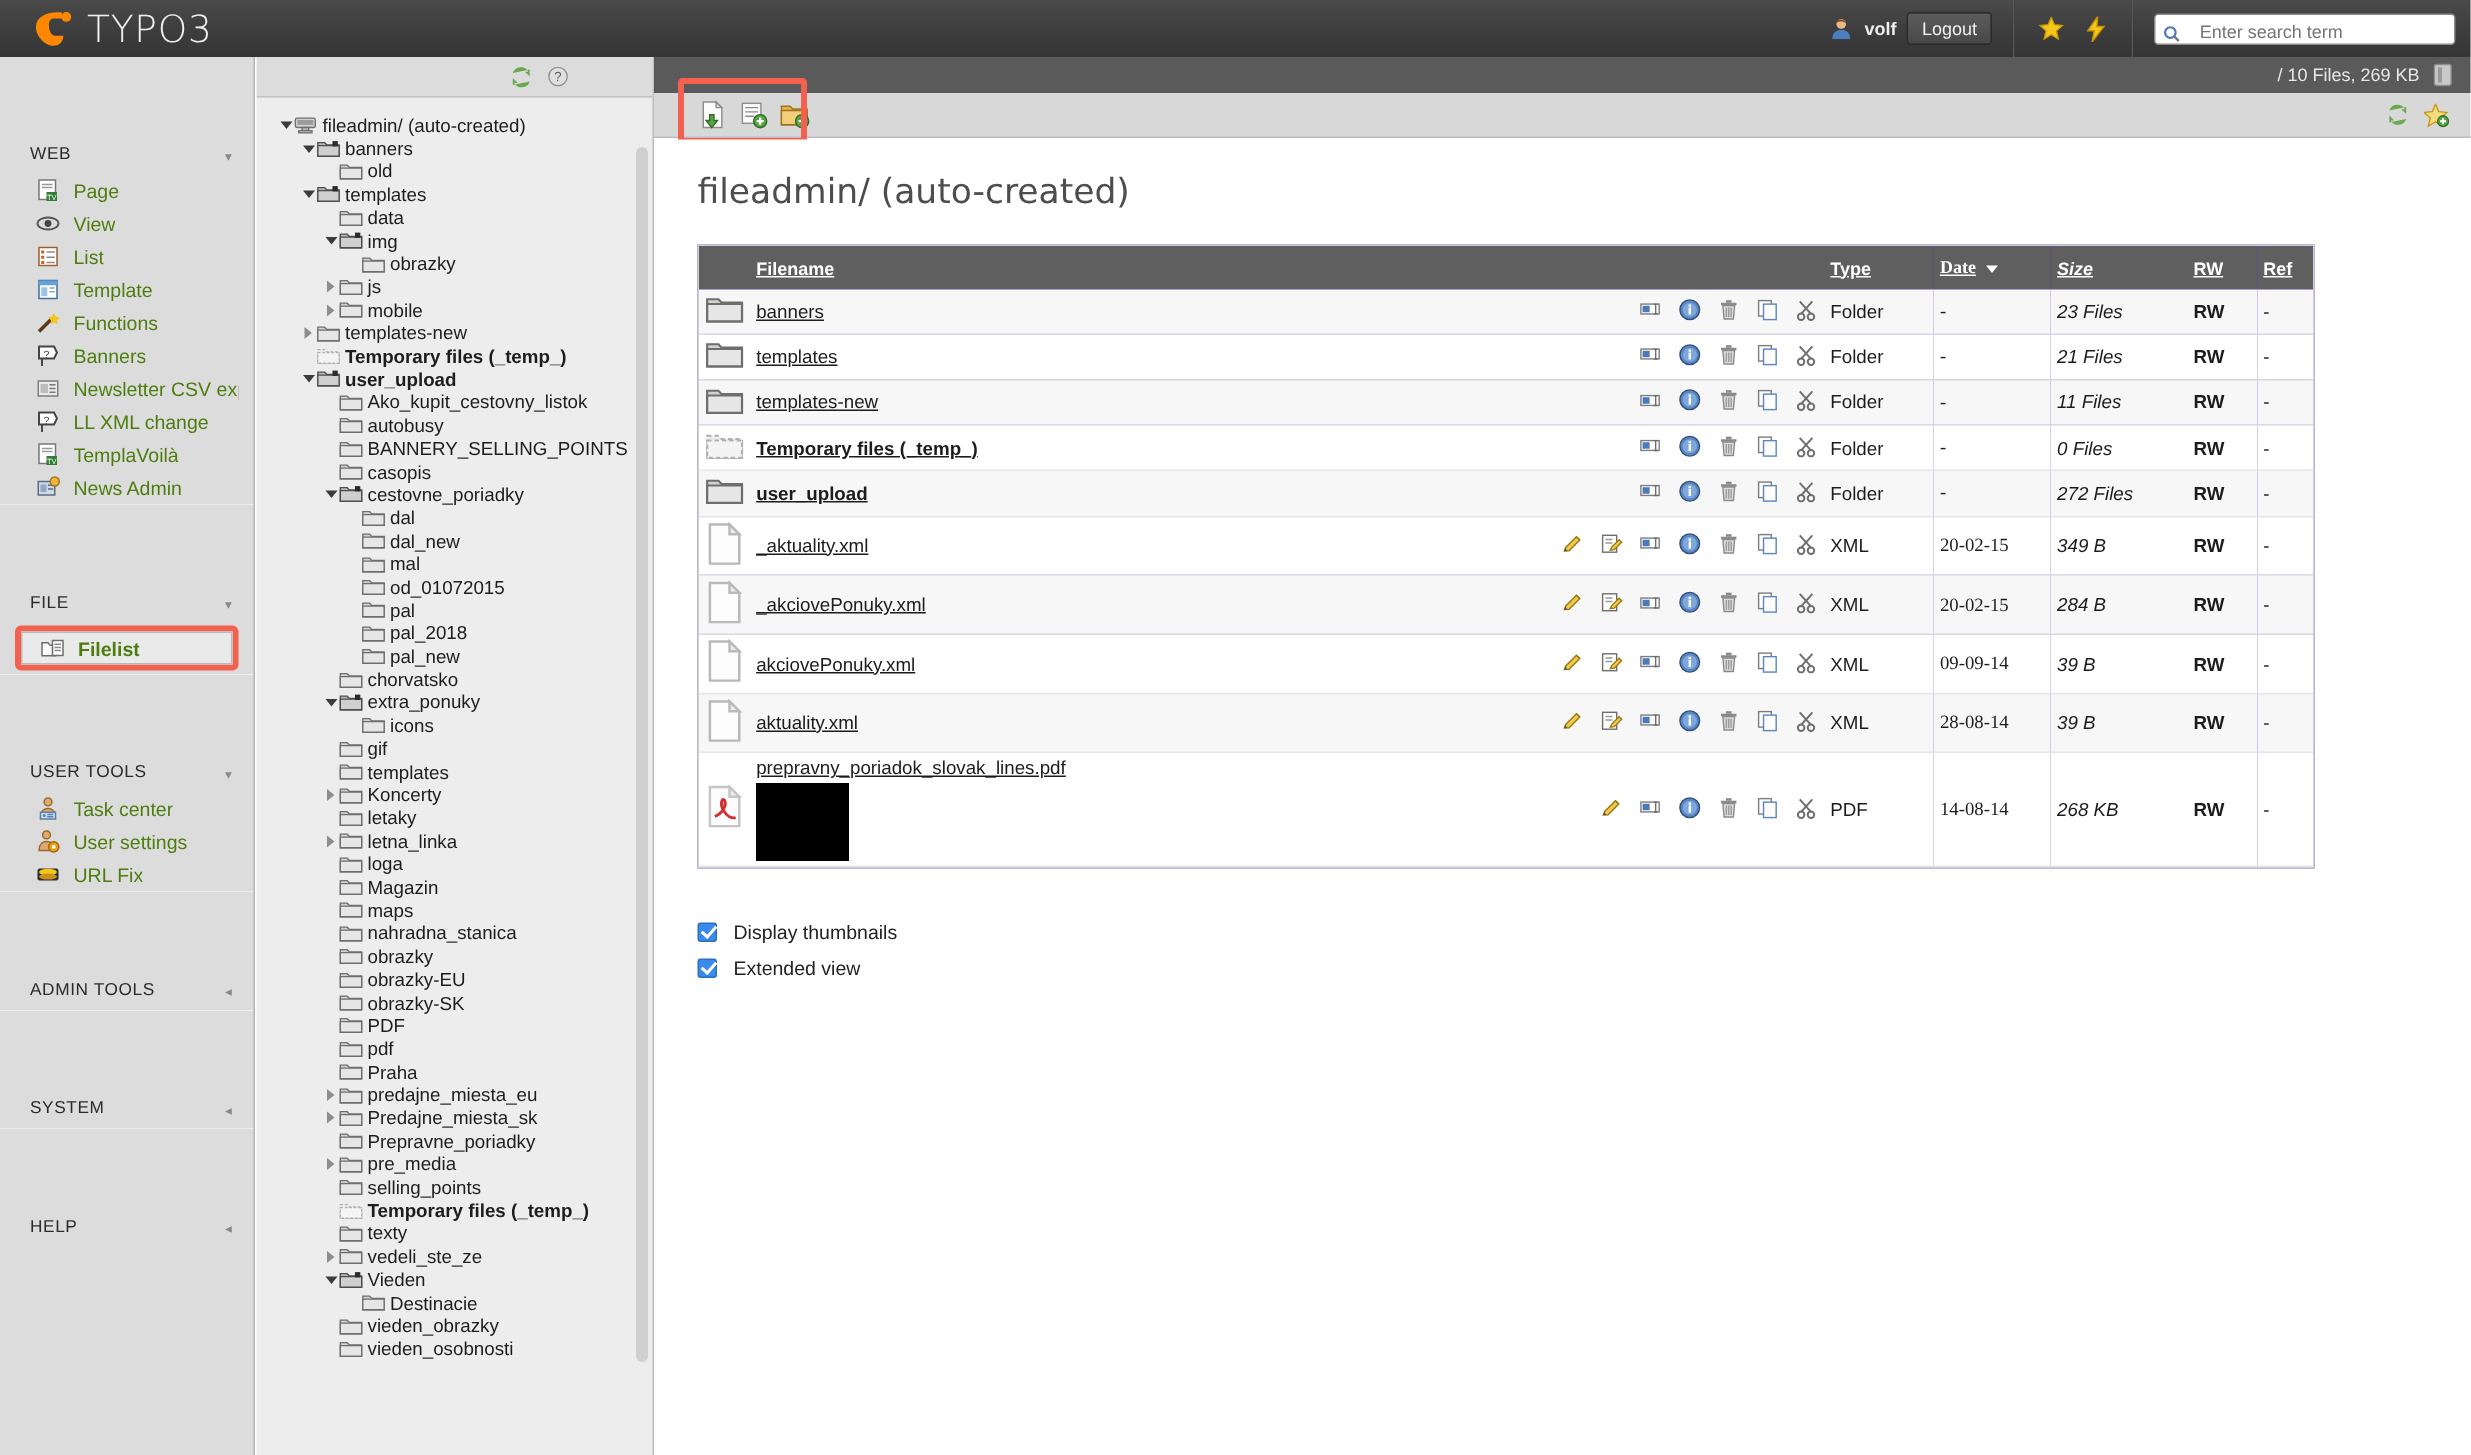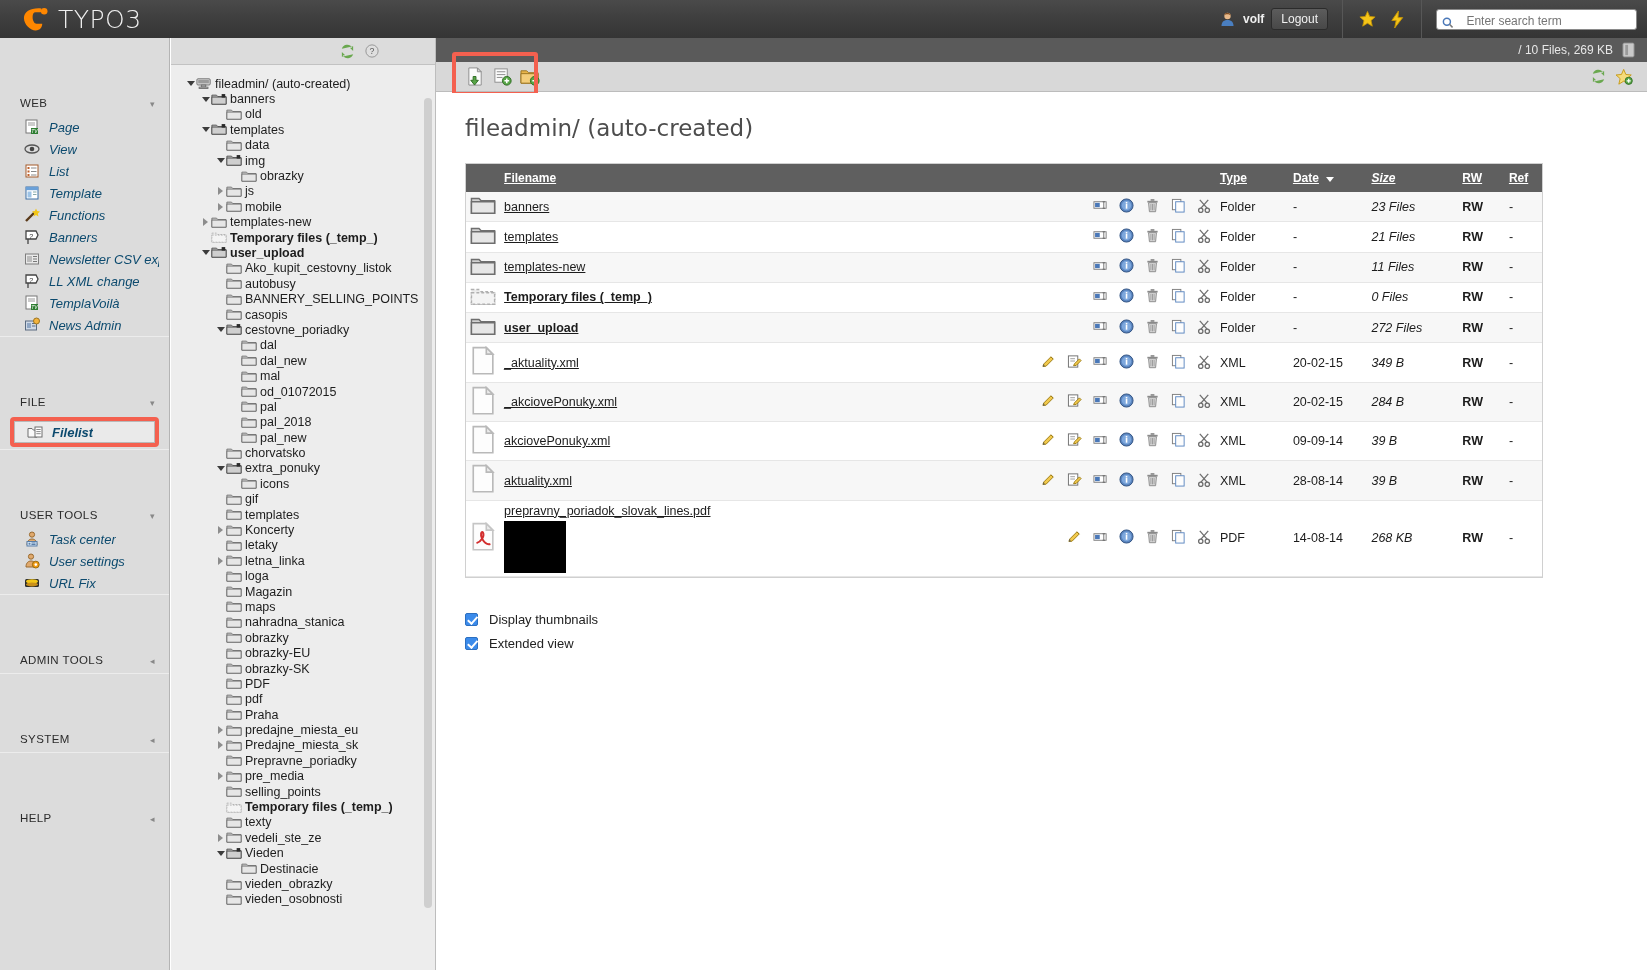--- a/index.html
+++ b/index.html
@@ -70,21 +70,21 @@
     font-size: 11.5px; font-weight: normal; color: #2b2b2b;
     letter-spacing: .4px;
     margin-top: 47px;
   }
   .mm-section .caret { margin-left: auto; font-size: 9px; color:#888; }
   .mm-divider { height:1px; background:#c6c6c6; border-bottom:1px solid #ececec; }
   .mm-item {
     display: flex; align-items: center; gap: 9px;
     padding: 3px 10px 3px 24px;
     height: 22px; cursor: pointer;
-    font-size: 13px; color: #0c4a6e; font-style: italic;
+    font-size: 13px; color: #4d7c0f;
   }
   .mm-item .ico { width: 16px; height: 16px; flex: 0 0 16px; }
   .mm-item .lbl { white-space: nowrap; overflow: hidden; }
   .mm-item.active .lbl { font-weight: bold; }
   .mm-item.active { background: #e9e9e9; }
   .mm-hl {
     position: relative;
     border: 4px solid #f4604f;
     border-radius: 4px;
     margin: 2px 10px 2px 10px;
@@ -184,21 +184,21 @@
     font-size: 12.5px; color: #1c1c1c;
     padding: 3px 4px; vertical-align: middle;
     border-bottom: 1px solid #e6e6e6;
   }
   .fn-link { color: #1c1c1c; text-decoration: underline; cursor: pointer; }
   .bold .fn-link { font-weight: bold; }
   .col-icon { width: 42px; text-align: center; }
   .col-name { width: 620px; }
   .col-actions { width: 132px; white-space: nowrap; text-align: right; padding-right: 8px; }
   .col-type { width: 82px; }
-  .col-date { width: 92px; }
+  .col-date { width: 92px; font-family: Liberation Serif, serif; }
   .col-size { width: 108px; font-style: italic; }
   .col-rw { width: 52px; color: #e00000; font-weight: bold; }
   .col-ref { width: 40px; }
   .act { display:inline-block; margin-left: 11px; vertical-align: middle; cursor: pointer; }
   .thumb-black { width: 62px; height: 52px; background: #000; margin-top: 3px; }
 
   .checks { margin: 30px 0 0 29px; }
   .chkrow { display:flex; align-items:center; gap: 11px; height: 24px; font-size: 13px; color:#222; }
   .chkbox {
     width: 13px; height: 13px; border-radius: 2px;

